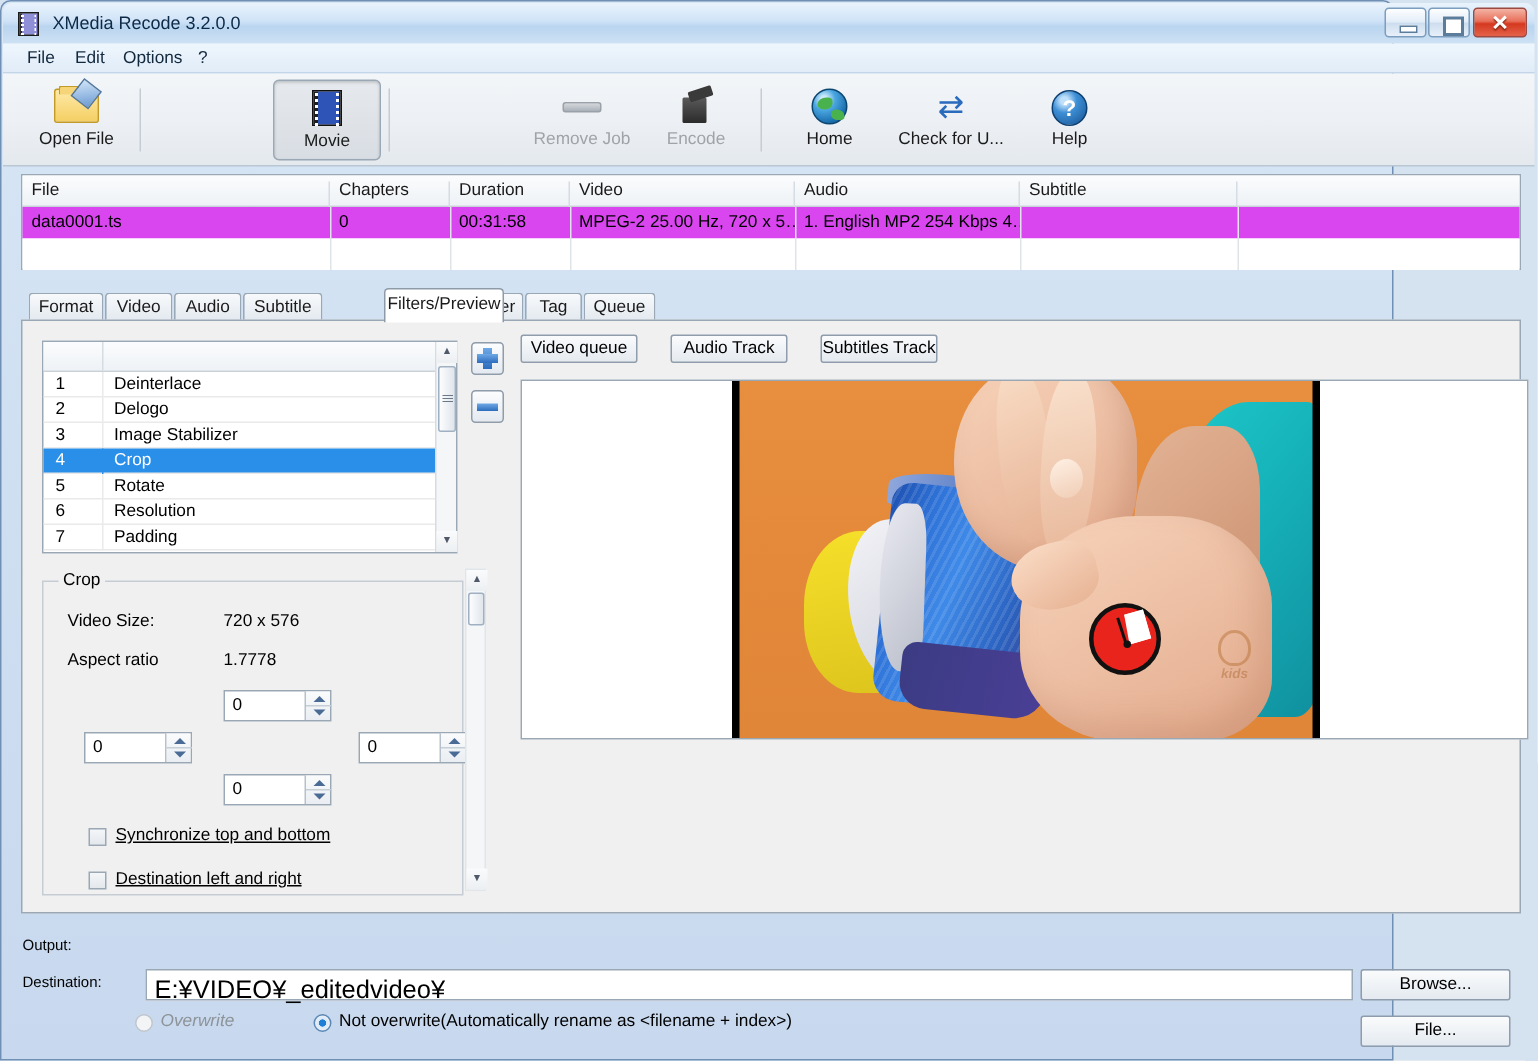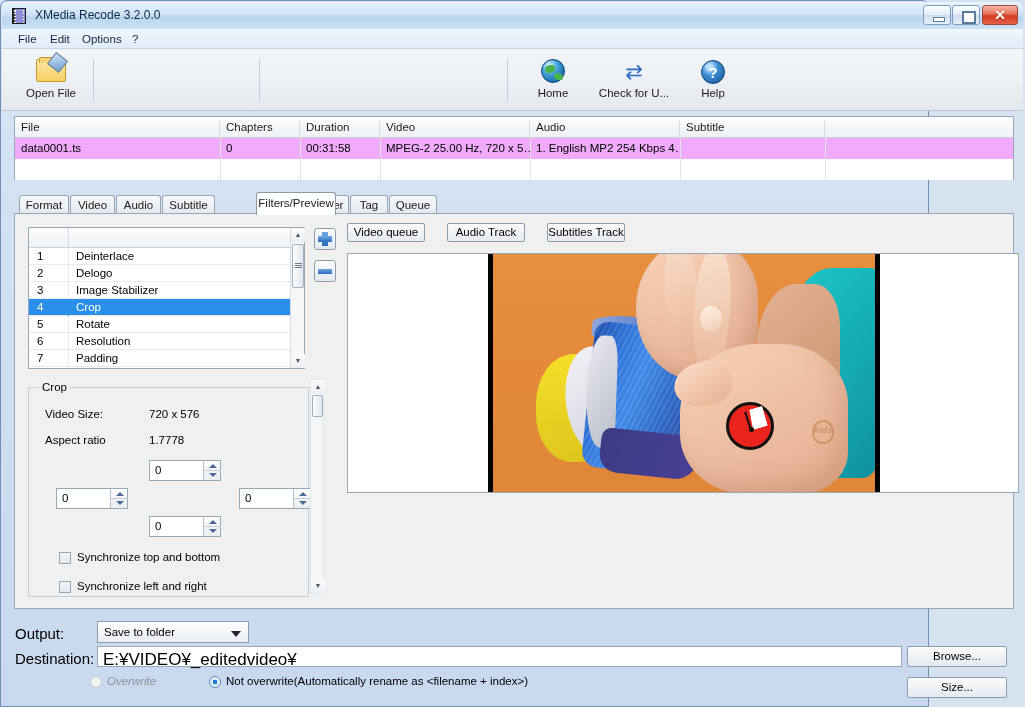--- a/index.html
+++ b/index.html
@@ -216,21 +216,21 @@
     border-bottom:1px solid #c8d0d8;
   }
   .fl-h {
     position:absolute; top:4px; font-size:11.5px; color:#1a1a1a;
     border-right:1px solid #d5dce3; height:17px; padding-left:6px;
     box-sizing:border-box;
   }
   .fl-row {
     position:absolute; left:0; width:100%; height:21px;
   }
-  .fl-row.r0 { top:21px; background:#f0abfc; }
+  .fl-row.r0 { top:21px; background:#d946ef; }
   .fl-row.r1 { top:42px; background:#fff; }
   .fl-c {
     position:absolute; top:4px; font-size:11.5px; padding-left:6px;
     box-sizing:border-box; overflow:hidden; white-space:nowrap;
   }
   .fl-vline {
     position:absolute; top:21px; width:1px; height:42px; background:#dfe4e9;
   }
   
   #tabstrip {
@@ -347,21 +347,21 @@
   .spin .btns:after{ bottom:3px; border-top:4px solid #4a6b95; }
   .spin .btns .mid {
     position:absolute; left:0; top:9px; width:17px; height:1px; background:#c6ced6;
   }
   .cb { position:absolute; font-size:11.5px; }
   .cb .box {
     position:absolute; left:0; top:1px; width:12px; height:12px;
     background:linear-gradient(180deg,#f4f6f8,#e3e8ed);
     border:1px solid #9aa7b4;
   }
-  .cb .txt { position:absolute; left:18px; top:0; white-space:nowrap; }
+  .cb .txt { position:absolute; left:18px; top:0; white-space:nowrap;text-decoration:underline; }
   #crop-sb {
     position:absolute; right:0; top:0; width:14px; height:215px;
     background:#f4f6f8; border:1px solid #e0e5ea;
   }
   #crop-thumb {
     position:absolute; left:1px; top:15px; width:11px; height:22px;
     background:linear-gradient(90deg,#fdfdfe,#e0e6ec);
     border:1px solid #9fb0c2; border-radius:2px;
   }
   #crop-sb .sb-up{ top:0; }
@@ -509,25 +509,25 @@
   }
   #watermark {
     position:absolute; left:318px; top:166px; width:34px; height:38px;
     opacity:.42;
   }
   #watermark .wm-shape{
     position:absolute; left:6px; top:0; width:22px; height:24px;
     border:2px solid #b06a28; border-radius:50% 50% 45% 45%;
   }
   #watermark .wm-txt{
-    position:absolute; left:0; top:5px; width:34px; text-align:center;
+    position:absolute; left:0; top:24px; width:34px; text-align:center;
     font-size:9px; font-weight:bold; color:#a7632a;font-style:italic;
   }
   
-  .lb { position:absolute; font-size:15px; }
+  .lb { position:absolute; font-size:10px; }
   
   #out-combo {
     position:absolute; left:96px; top:620px; width:152px; height:22px;
     background:linear-gradient(180deg,#fdfeff,#eaeff5);
     border:1px solid #8e9cab;
   }
   #out-combo .v { position:absolute; left:6px; top:4px; font-size:11.5px; }
   #out-combo .arr {
     position:absolute; right:7px; top:9px; width:0; height:0;
     border-left:5px solid transparent; border-right:5px solid transparent;
@@ -585,21 +585,39 @@
   </div>
 
   <div id="toolbar">
     <div class="tbtn" style="left:10px; width:78px">
       <span class="ico">
           <span class="ic-folder"></span>
         </span>
       <span class="lbl">Open File</span>
     </div>
     <div class="tsep" style="left:91px"></div>
+    <div class="tbtn pressed" style="left:180px; width:72px">
+      <span class="ico">
+          <span class="ic-film"></span>
+        </span>
+      <span class="lbl">Movie</span>
+    </div>
     <div class="tsep" style="left:257px"></div>
+    <div class="tbtn disabled" style="left:348px; width:76px">
+      <span class="ico">
+          <span class="ic-dash"></span>
+        </span>
+      <span class="lbl">Remove Job</span>
+    </div>
+    <div class="tbtn disabled" style="left:428px; width:68px">
+      <span class="ico">
+          <span class="ic-enc"></span>
+        </span>
+      <span class="lbl">Encode</span>
+    </div>
     <div class="tsep" style="left:505px"></div>
     <div class="tbtn" style="left:518px; width:66px">
       <span class="ico">
           <span class="ic-globe"></span>
         </span>
       <span class="lbl">Home</span>
     </div>
     <div class="tbtn" style="left:584px; width:96px">
       <span class="ico">
           <span class="ic-refresh">⇄</span>
@@ -736,21 +754,21 @@
               <span class="mid"></span>
             </span>
         </div>
 
         <div class="cb" style="left:30px; top:163px">
           <span class="box"></span>
           <span class="txt">Synchronize top and bottom</span>
         </div>
         <div class="cb" style="left:30px; top:192px">
           <span class="box"></span>
-          <span class="txt">Synchronize left and right</span>
+          <span class="txt">Destination left and right</span>
         </div>
       </div>
       <div id="crop-sb">
         <div class="sb-arrow sb-up">▲</div>
         <div id="crop-thumb"></div>
         <div class="sb-arrow sb-down">▼</div>
       </div>
     </div>
 
     <div id="right-panel">
@@ -787,34 +805,30 @@
           </div>
           <div id="vid-left-bar"></div>
           <div id="vid-right-bar"></div>
         </div>
       </div>
     </div>
 
   </div>
 
   <div class="lb" style="left:14px; top:624px">Output:</div>
-  <div id="out-combo">
-    <span class="v">Save to folder</span>
-    <span class="arr"></span>
-  </div>
 
   <div class="lb" style="left:14px; top:649px">Destination:</div>
   <div id="dest-field">
     <span class="v">E:¥VIDEO¥_editedvideo¥</span>
   </div>
   <div class="bigbtn" style="top:645px">Browse...</div>
 
   <div class="radio dim" style="left:89px; top:674px">
     <span class="dot"></span>
     <span class="txt">Overwrite</span>
   </div>
   <div class="radio on" style="left:208px; top:674px">
     <span class="dot"></span>
     <span class="txt">Not overwrite(Automatically rename as &lt;filename + index&gt;)</span>
   </div>
-  <div class="bigbtn" style="top:676px">Size...</div>
+  <div class="bigbtn" style="top:676px">File...</div>
 
 </div>
 
 </body></html>

